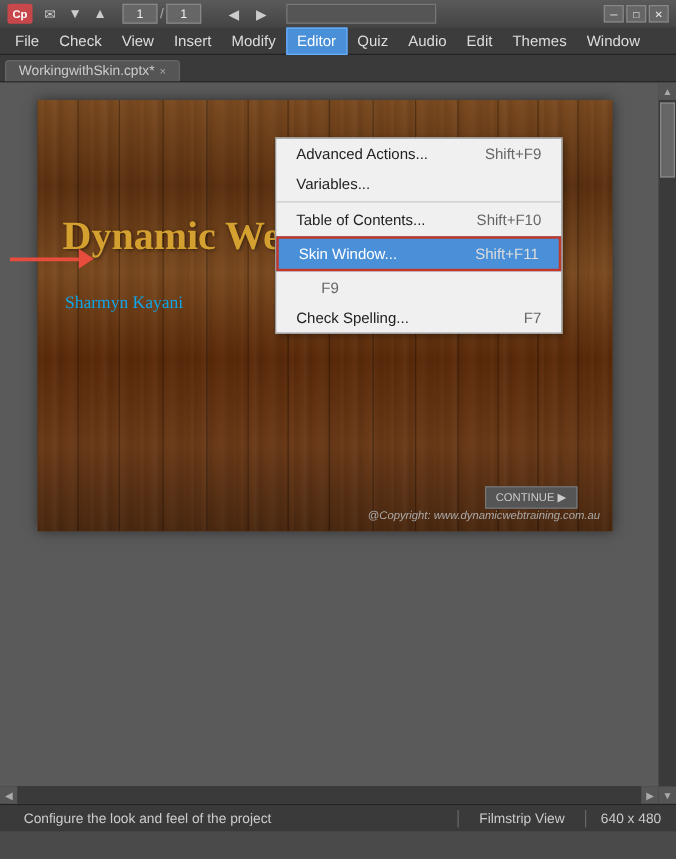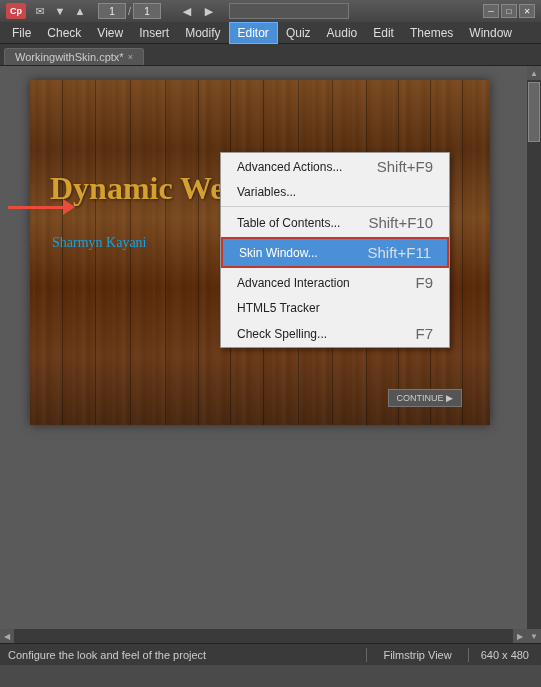--- a/index.html
+++ b/index.html
@@ -191,21 +191,21 @@
       white-space: nowrap;
     }
     .dropdown-item.selected {
       background: #4a90d9;
       color: white;
       border: 2px solid #c0392b;
       margin: 1px 0;
     }
     .dropdown-shortcut {
       color: #666;
-      font-size: 15px;
+      font-size: 12px;
       margin-left: 20px;
     }
     .dropdown-item.selected .dropdown-shortcut {
       color: #ddd;
     }
     .dropdown-separator {
       height: 1px;
       background: #ccc;
       margin: 2px 0;
     }
@@ -398,21 +398,21 @@
       height: 22px;
       background: #3a3a3a;
       border-top: 1px solid #222;
       display: flex;
       align-items: center;
       font-size: 11px;
       color: #ccc;
     }
     .status-left {
       flex: 1;
-      padding: 0 8px;
+      padding: 0 19px;
     }
     .status-divider {
       width: 1px;
       height: 14px;
       background: #666;
     }
     .status-center {
       padding: 0 16px;
       white-space: nowrap;
     }
@@ -491,63 +491,59 @@
         <div class="plank-line" style="left:268px"></div>
         <div class="plank-line" style="left:302px"></div>
         <div class="plank-line" style="left:336px"></div>
         <div class="plank-line" style="left:368px"></div>
         <div class="plank-line" style="left:400px"></div>
         <div class="plank-line" style="left:432px"></div>
       </div>
       <div class="slide-title">Dynamic Web Training</div>
       <div class="slide-subtitle">Sharmyn Kayani</div>
       <div class="continue-btn">CONTINUE ▶</div>
+      <div class="slide-copyright">@Copyright: www.dynamicwebtraining.com.au</div>
     </div>
 
     <div class="scrollbar-bottom" style="position:absolute; bottom:0; left:0; right:14px;">
       <div class="scroll-arrow-h">◀</div>
       <div class="scroll-track-h"></div>
       <div class="scroll-arrow-h">▶</div>
     </div>
 
     <div class="scrollbar-right">
       <div class="scroll-arrow">▲</div>
       <div class="scroll-track">
         <div class="scroll-thumb"></div>
       </div>
       <div class="scroll-arrow">▼</div>
     </div>
   </div>
 
   <div class="dropdown-overlay">
-    <div class="dropdown-menu" style="top:44px;margin-top:42px;">
+    <div class="dropdown-menu" style="top:44px;">
       <div class="dropdown-item">
         <span>Advanced Actions...</span>
         <span class="dropdown-shortcut">Shift+F9</span>
       </div>
       <div class="dropdown-item">
         <span>Variables...</span>
         <span class="dropdown-shortcut"></span>
       </div>
       <div class="dropdown-separator"></div>
       <div class="dropdown-item">
         <span>Table of Contents...</span>
         <span class="dropdown-shortcut">Shift+F10</span>
       </div>
       <div class="dropdown-item selected">
         <span>Skin Window...</span>
         <span class="dropdown-shortcut">Shift+F11</span>
       </div>
       <div class="dropdown-item">
-        <span>Advanced Interaction</span>
         <span class="dropdown-shortcut">F9</span>
-      </div>
-      <div class="dropdown-item">
-        <span>HTML5 Tracker</span>
-        <span class="dropdown-shortcut"></span>
       </div>
       <div class="dropdown-item">
         <span>Check Spelling...</span>
         <span class="dropdown-shortcut">F7</span>
       </div>
     </div>
   </div>
 </div>
 
 <div class="status-bar">

